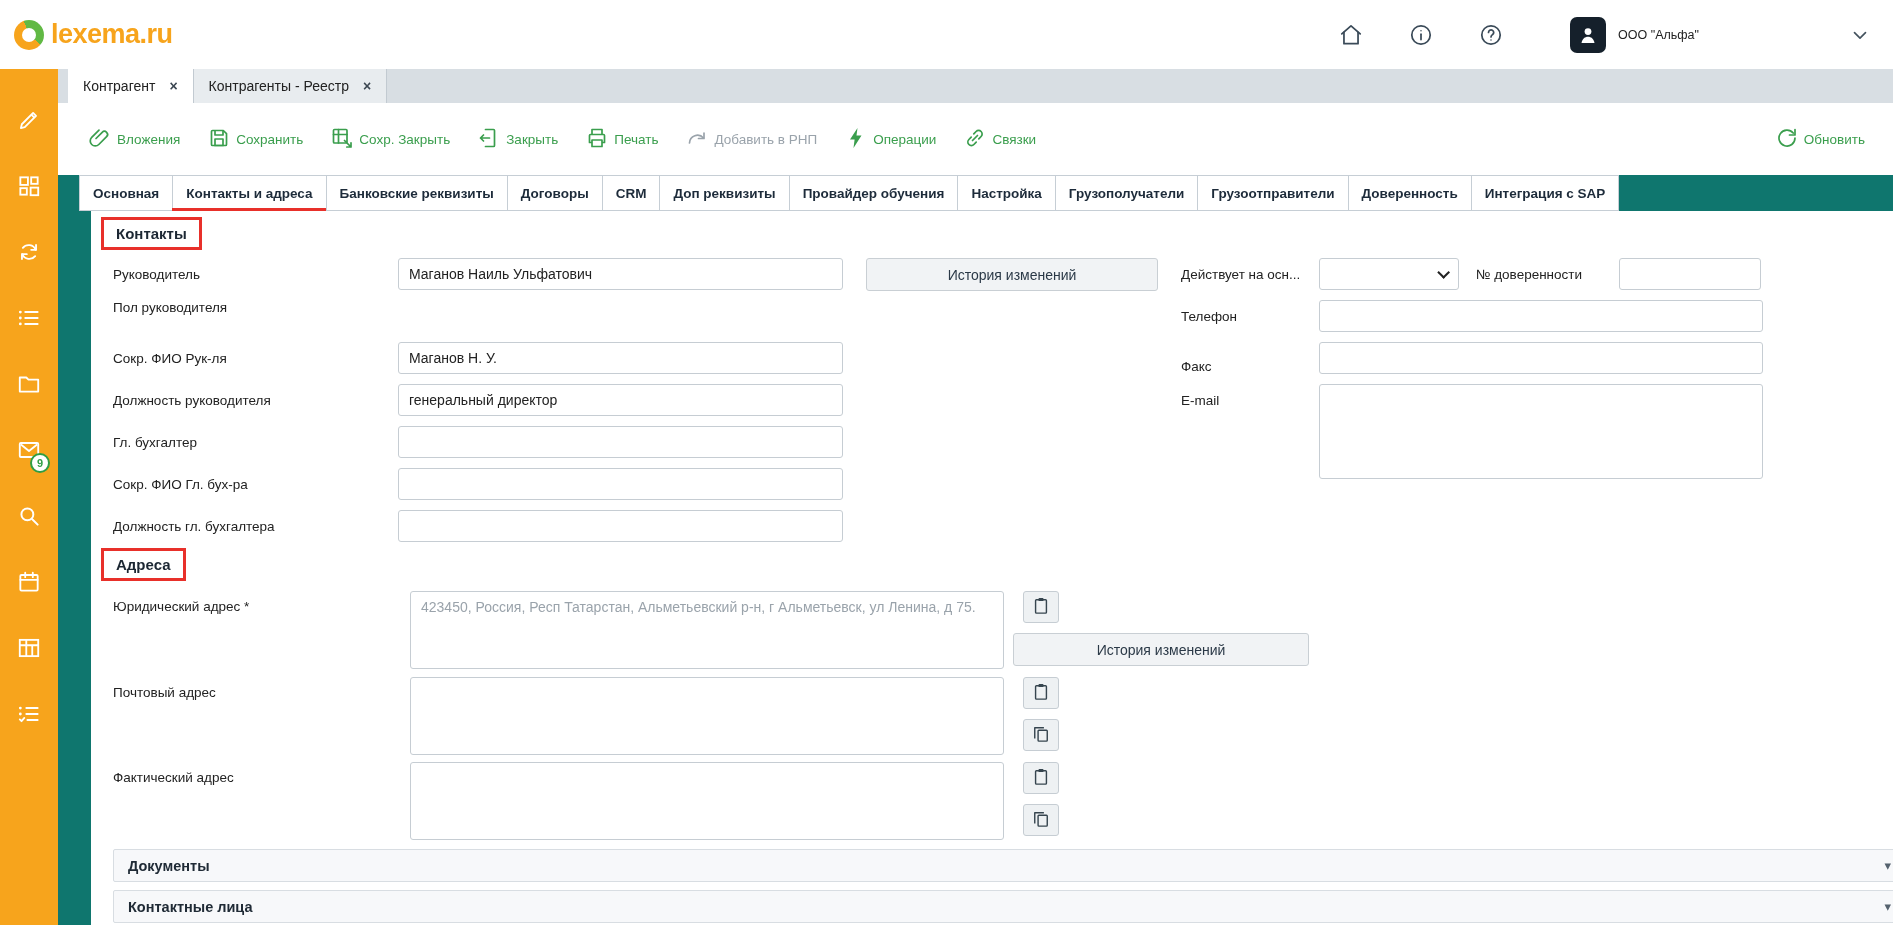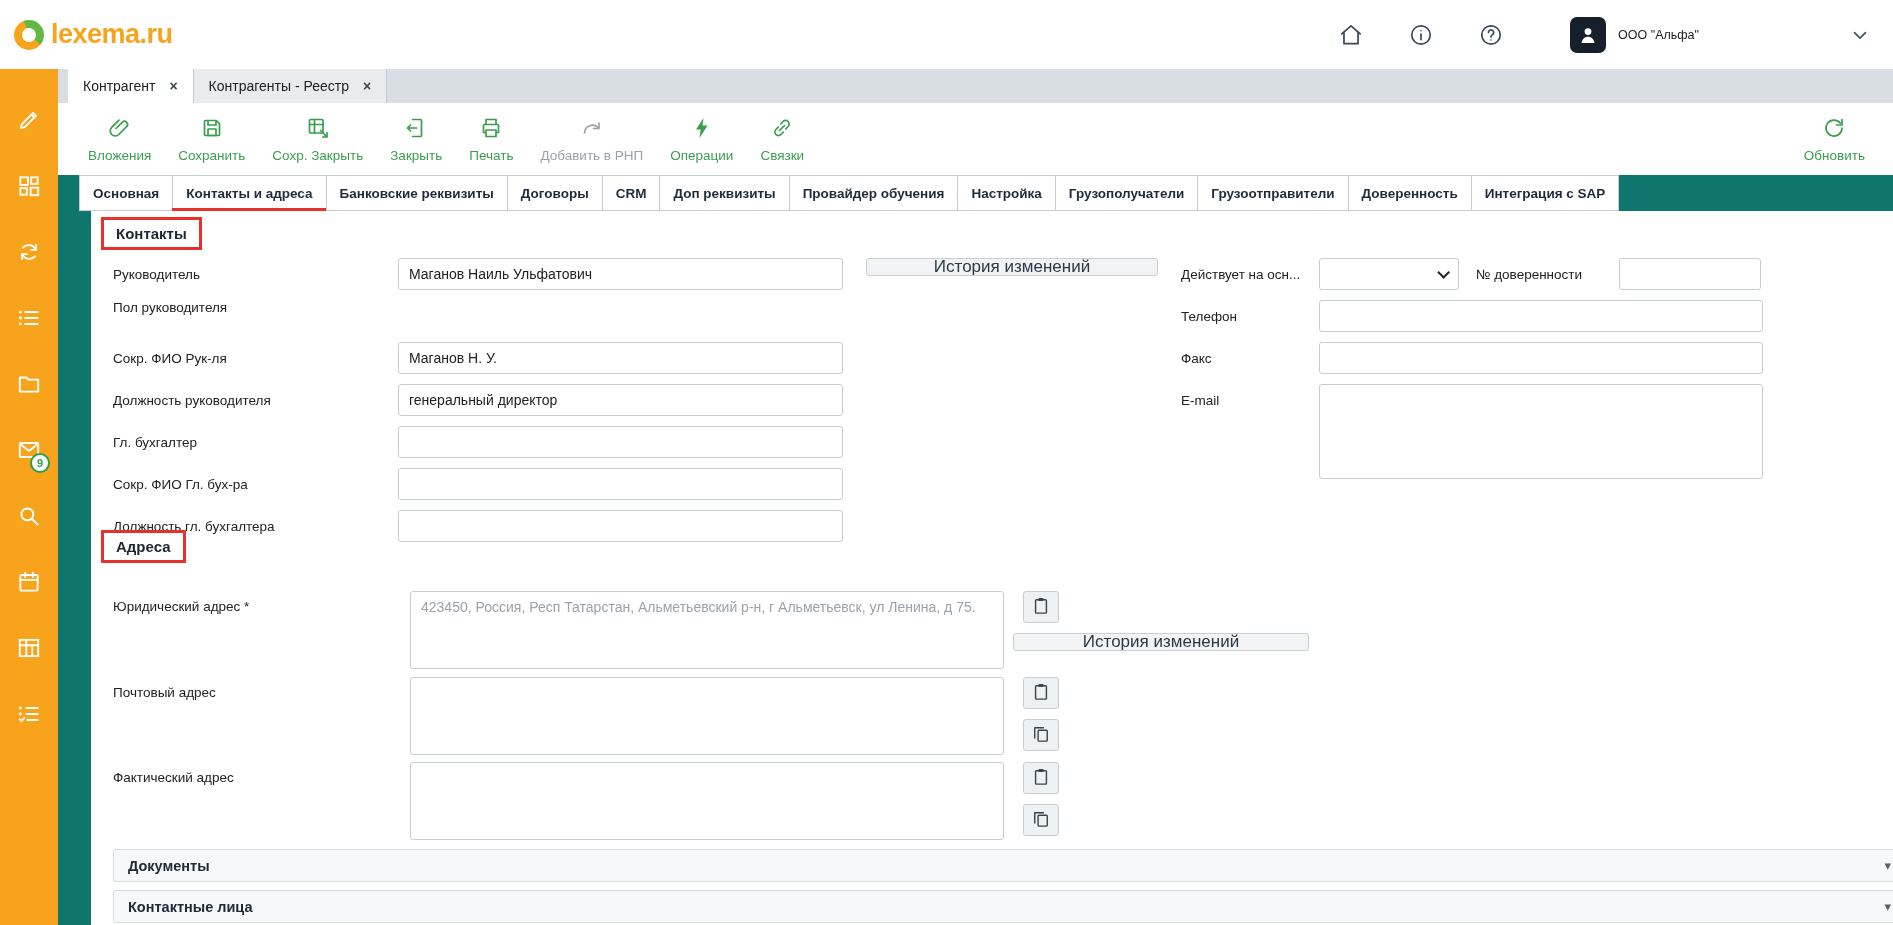--- a/index.html
+++ b/index.html
@@ -38,21 +38,21 @@
   
   .wintabs { height:34px; background:#d8dee3; display:flex; padding-left:10px; flex-shrink:0; }
   .wintab { display:flex; align-items:center; gap:14px; padding:0 15px; font-size:14px;
     background:#e8ecef; border-right:1px solid #c2cad1; cursor:pointer; white-space:nowrap; }
   .wintab.active { background:#fff; }
   .tabx { font-size:14px; color:#3c4752; cursor:pointer; font-weight:bold; }
 
   
   .toolbar { height:72px; display:flex; align-items:center; padding:0 28px 0 30px; gap:27px;
     background:#fff; flex-shrink:0; }
-  .titem { display:flex; flex-direction:column; align-items:center; gap:5px; color:#3A9E4D;
+  .titem { display:flex; align-items:center; gap:5px; color:#3A9E4D;
     font-size:13.5px; cursor:pointer; white-space:nowrap; }
   .titem svg { width:24px; height:24px; }
   .titem.disabled { color:#9aa3ab; cursor:default; }
   .titem.refresh { margin-left:auto; }
 
   
   .formtabs { height:36px; display:flex; padding-left:22px; align-items:stretch; flex-shrink:0; }
   .ftab { display:flex; align-items:center; padding:0 13px; font-size:13.5px; font-weight:600;
     color:#1d2b3a; border:1px solid #c6ced5; margin-left:-1px; background:#fff;
     cursor:pointer; position:relative; white-space:nowrap; }
@@ -66,22 +66,22 @@
     font-weight:bold; font-size:15px; color:#1c2733; background:#fff; z-index:2; }
   .frow { position:absolute; left:22px; display:flex; align-items:center; }
   .flabel { width:285px; font-size:13.5px; color:#222; flex-shrink:0; }
   .finput { width:445px; height:32px; border:1px solid #c6cdd3; border-radius:3px;
     padding:0 10px; font-family:inherit; font-size:14px; color:#222; outline:none; }
   .fselect { width:445px; height:32px; border:1px solid #c6cdd3; border-radius:3px;
     display:flex; align-items:center; justify-content:space-between; padding:0 12px;
     font-size:14px; cursor:pointer; background:#fff; }
   .sel-arrow { width:9px; height:9px; border-right:2px solid #222; border-bottom:2px solid #222;
     transform:rotate(45deg) translateY(-3px); }
-  .btn { position:absolute; height:18px; background:#f1f3f5; border:1px solid #c9cfd4;
-    border-radius:3px; font-size:17px; color:#2b3947; display:flex; align-items:center;
+  .btn { position:absolute; height:33px; background:#f1f3f5; border:1px solid #c9cfd4;
+    border-radius:3px; font-size:14px; color:#2b3947; display:flex; align-items:center;
     justify-content:center; cursor:pointer; font-family:inherit; }
   .rlabel { position:absolute; font-size:13.5px; color:#222; white-space:nowrap; }
   .rinput { position:absolute; height:32px; border:1px solid #c6cdd3; border-radius:3px;
     padding:0 10px; font-family:inherit; font-size:14px; outline:none; }
   .rselect { position:absolute; height:32px; border:1px solid #c6cdd3; border-radius:3px;
     background:#fff; display:flex; align-items:center; justify-content:flex-end;
     padding:0 12px; cursor:pointer; }
   .tarea { position:absolute; border:1px solid #c6cdd3; border-radius:3px; resize:none;
     font-family:inherit; font-size:14px; padding:7px 10px; outline:none; color:#222; }
   .tarea.gray { color:#9aa3ab; }
@@ -343,27 +343,27 @@
       <div class="rselect" style="left:1228px; top:47px; width:140px">
         <span></span>
         <span class="sel-arrow"></span>
       </div>
       <span class="rlabel" style="left:1385px; top:56px">№ доверенности</span>
       <input class="rinput" style="left: 1528px; top: 47px; width: 142px;" value="">
 
       <span class="rlabel" style="left:1090px; top:98px">Телефон</span>
       <input class="rinput" style="left: 1228px; top: 89px; width: 444px;" value="">
 
-      <span class="rlabel" style="left:1090px; top:140px">Факс</span>
+      <span class="rlabel" style="left:1090px; top:148px">Факс</span>
       <input class="rinput" style="left: 1228px; top: 131px; width: 444px;" value="">
 
       <span class="rlabel" style="left:1090px; top:182px">E-mail</span>
       <textarea class="tarea" style="left: 1228px; top: 173px; width: 444px; height: 95px;"></textarea>
 
-      <div class="red-box" style="top:319px">Адреса</div>
+      <div class="red-box" style="top:337px">Адреса</div>
 
       <span class="rlabel" style="left:22px; top:388px">Юридический адрес *</span>
       <textarea class="tarea gray" style="left: 319px; top: 380px; width: 594px; height: 78px;">423450, Россия, Респ Татарстан, Альметьевский р-н, г Альметьевск, ул Ленина, д 75.</textarea>
       <button class="iconbtn" style="left:932px; top:380px">
         <span><svg viewBox="0 0 24 24" fill="none" stroke="currentColor" stroke-width="1.7" stroke-linejoin="round">
               <rect x="5.5" y="4.5" width="13" height="16" rx="1"></rect>
               <rect x="9" y="2.5" width="6" height="3.5" rx="1" fill="currentColor" stroke="none"></rect>
             </svg></span>
       </button>
       <button class="btn" style="left:922px; top:422px; width:296px">История изменений</button>

